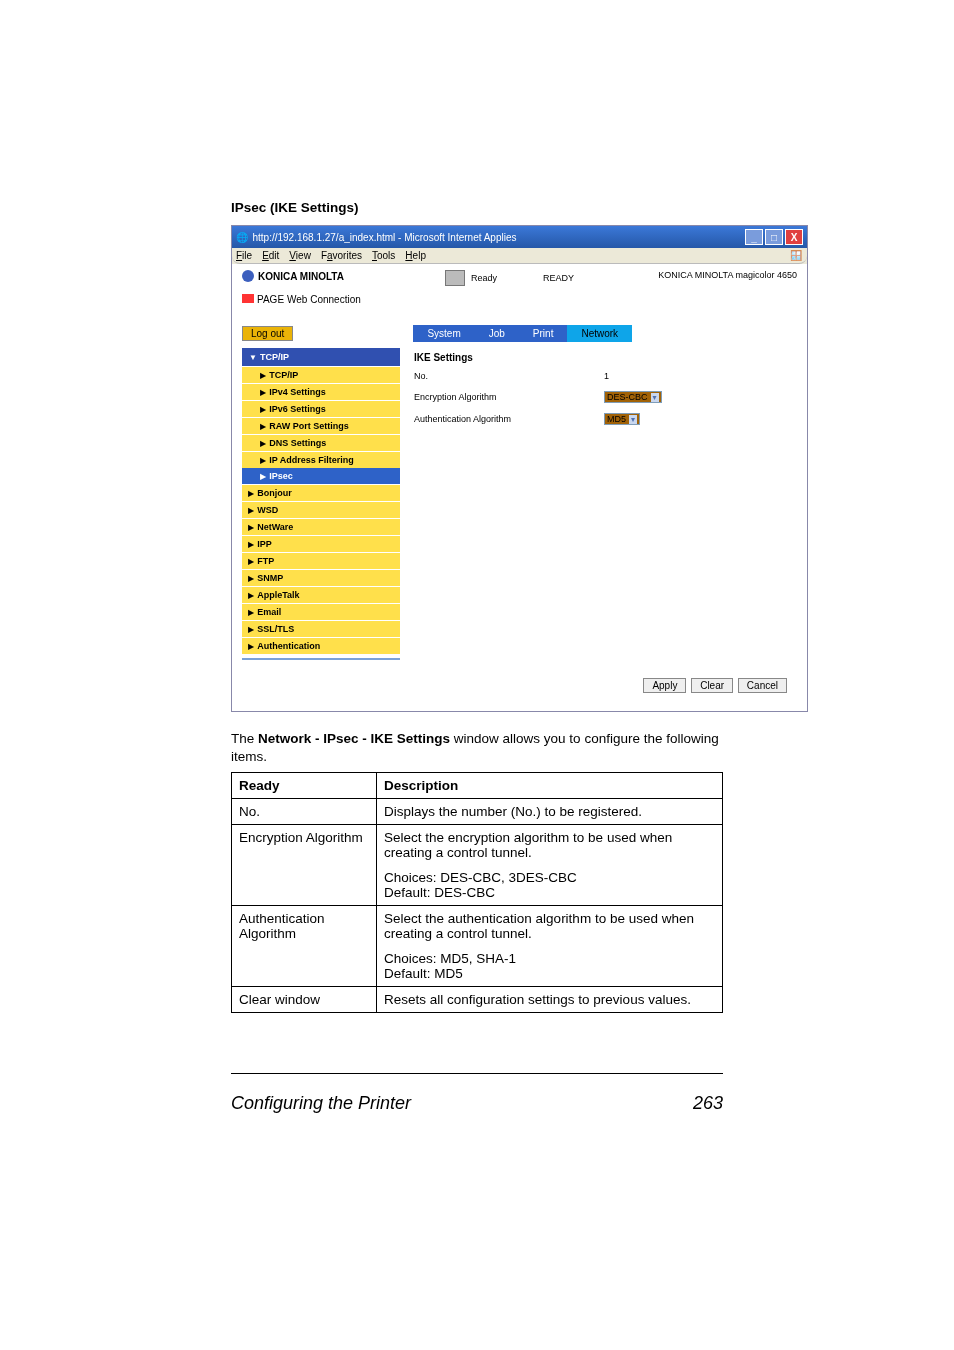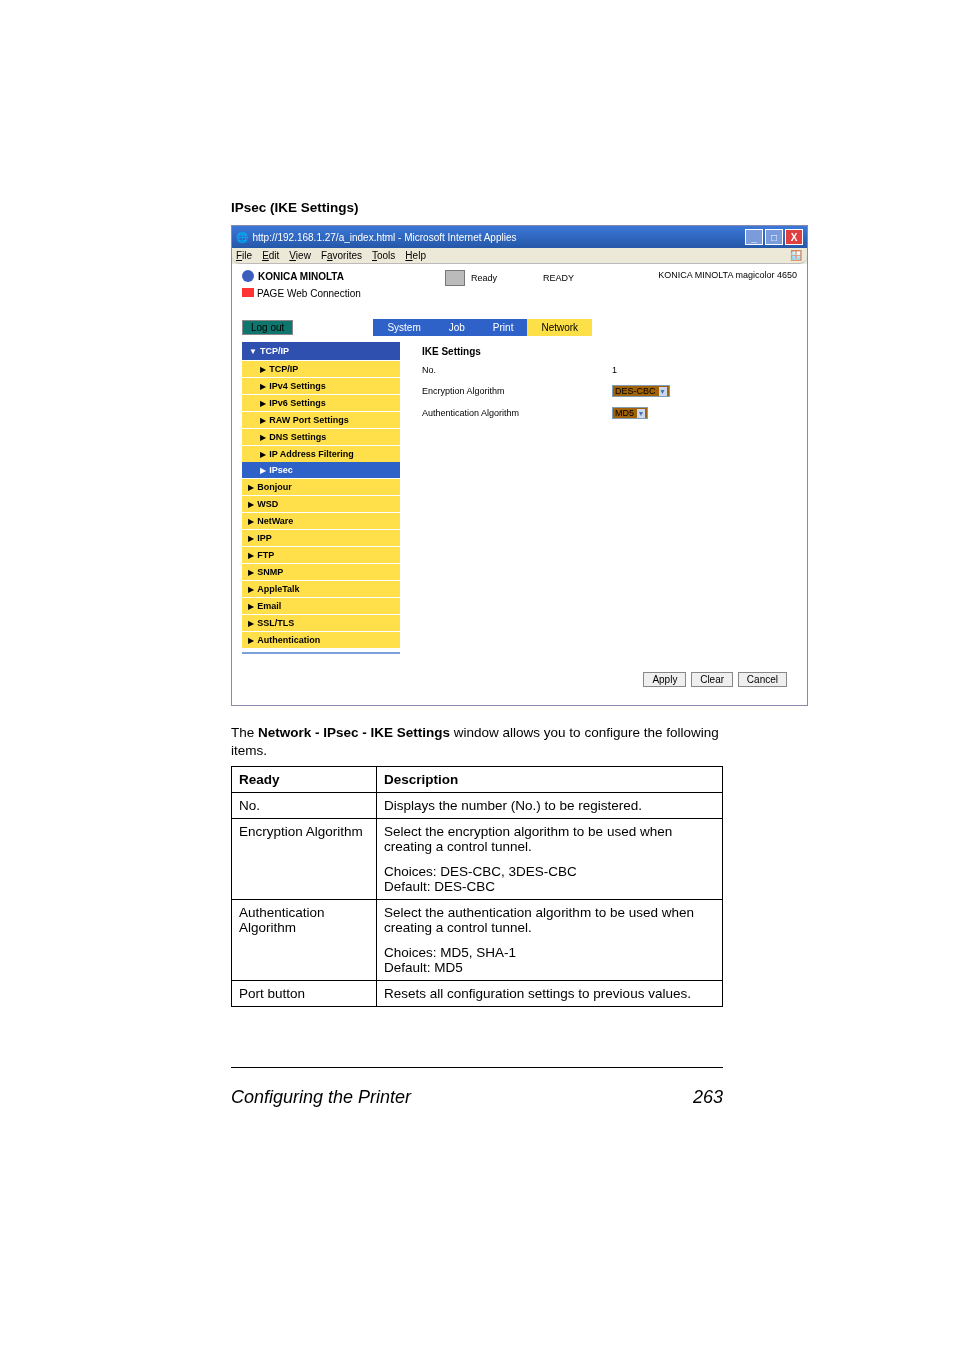--- a/index.html
+++ b/index.html
@@ -55,38 +55,38 @@
     border-radius:8px;
   }
   .menubar span.menu-item { }
   .menubar .ul { text-decoration: underline; }
   .menubar .go { margin-left:auto;}
   .content-area {
     background: #fff;
     padding: 6px 10px 14px 10px;
   }
   .brand-row { display:flex; align-items:flex-start; justify-content:space-between;}
-  .brand-left { display:flex; flex-direction:column; gap:6px;}
+  .brand-left { display:flex; flex-direction:column; gap:12px;}
   .brand-left .km { display:flex; align-items:center; gap:4px; font-size:10px; font-weight:bold;}
   .km-logo { width:12px;height:12px;border-radius:50%;background:#3C5FBE;}
   .pagescope { font-size:10px; display:flex; align-items:flex-start; gap:3px;}
   .ps-icon { width:12px;height:9px;background:#f33; display:inline-block;}
   .status-center { display:flex; align-items:center; gap:6px; font-size:9px; }
   .printer-icon { width:18px; height:14px; background:#bbb; border:1px solid #777;}
   .model { font-size:9px; }
   .tabs-row { margin-top:20px; display:flex; align-items:center;}
   .logout-btn {
-    padding:1px 8px; border:1px solid #888; background:#0f766e; font-size:10px; margin-right:80px;
+    padding:1px 8px; border:1px solid #888; background:#eab308; font-size:10px; margin-right:120px;
   }
   .tab { padding:3px 14px; font-size:10px; color:#fff; }
   .tab.blue { background:#2E62C8;}
-  .tab.sel { background:#fde047; color:#000;}
+  .tab.sel { background:#0ea5e9; color:#000;}
   .two-col { display:flex; gap:0; margin-top:6px; }
   .sidebar { width:158px; }
-  .panel { flex:1; padding-left:22px;}
+  .panel { flex:1; padding-left:14px;}
   .nav-item { padding:3px 6px; font-size:9px; display:flex; align-items:center; gap:3px; }
   .nav-item.top { background:#3050B0; color:#fff; border:1px solid #3050B0;}
   .nav-item.yellow { background:#FFE04B; color:#000; border-top:1px solid #fff;}
   .nav-item.sub { background:#FFE04B; padding-left:18px;}
   .nav-item.sel { background:#2E62C8; color:#fff;}
   .tri { font-size:8px; }
   .ike-h { font-weight:bold; font-size:10px; margin:4px 0 6px 0;}
   .form-row { display:flex; align-items:center; font-size:9px; margin:8px 0 10px 0;}
   .form-row .lbl { width:190px; }
   .sel-box { border:1px solid #7F9DB9; background:#a16207; padding:0 2px; font-size:9px; display:inline-flex; align-items:center;}
@@ -300,21 +300,21 @@
         </tr>
         <tr>
           <td>Encryption Algorithm</td>
           <td>Select the encryption algorithm to be used when creating a control tunnel.<div class="subp">Choices: DES-CBC, 3DES-CBC<br>Default:  DES-CBC</div></td>
         </tr>
         <tr>
           <td>Authentication Algorithm</td>
           <td>Select the authentication algorithm to be used when creating a control tunnel.<div class="subp">Choices: MD5, SHA-1<br>Default:  MD5</div></td>
         </tr>
         <tr>
-          <td>Port button</td>
+          <td>Clear window</td>
           <td>Resets all configuration settings to previous values.</td>
         </tr>
       </tbody>
   </table>
 
   <div class="footer">
     <div class="left">Configuring the Printer</div>
     <div class="right">263</div>
   </div>
 </div>

